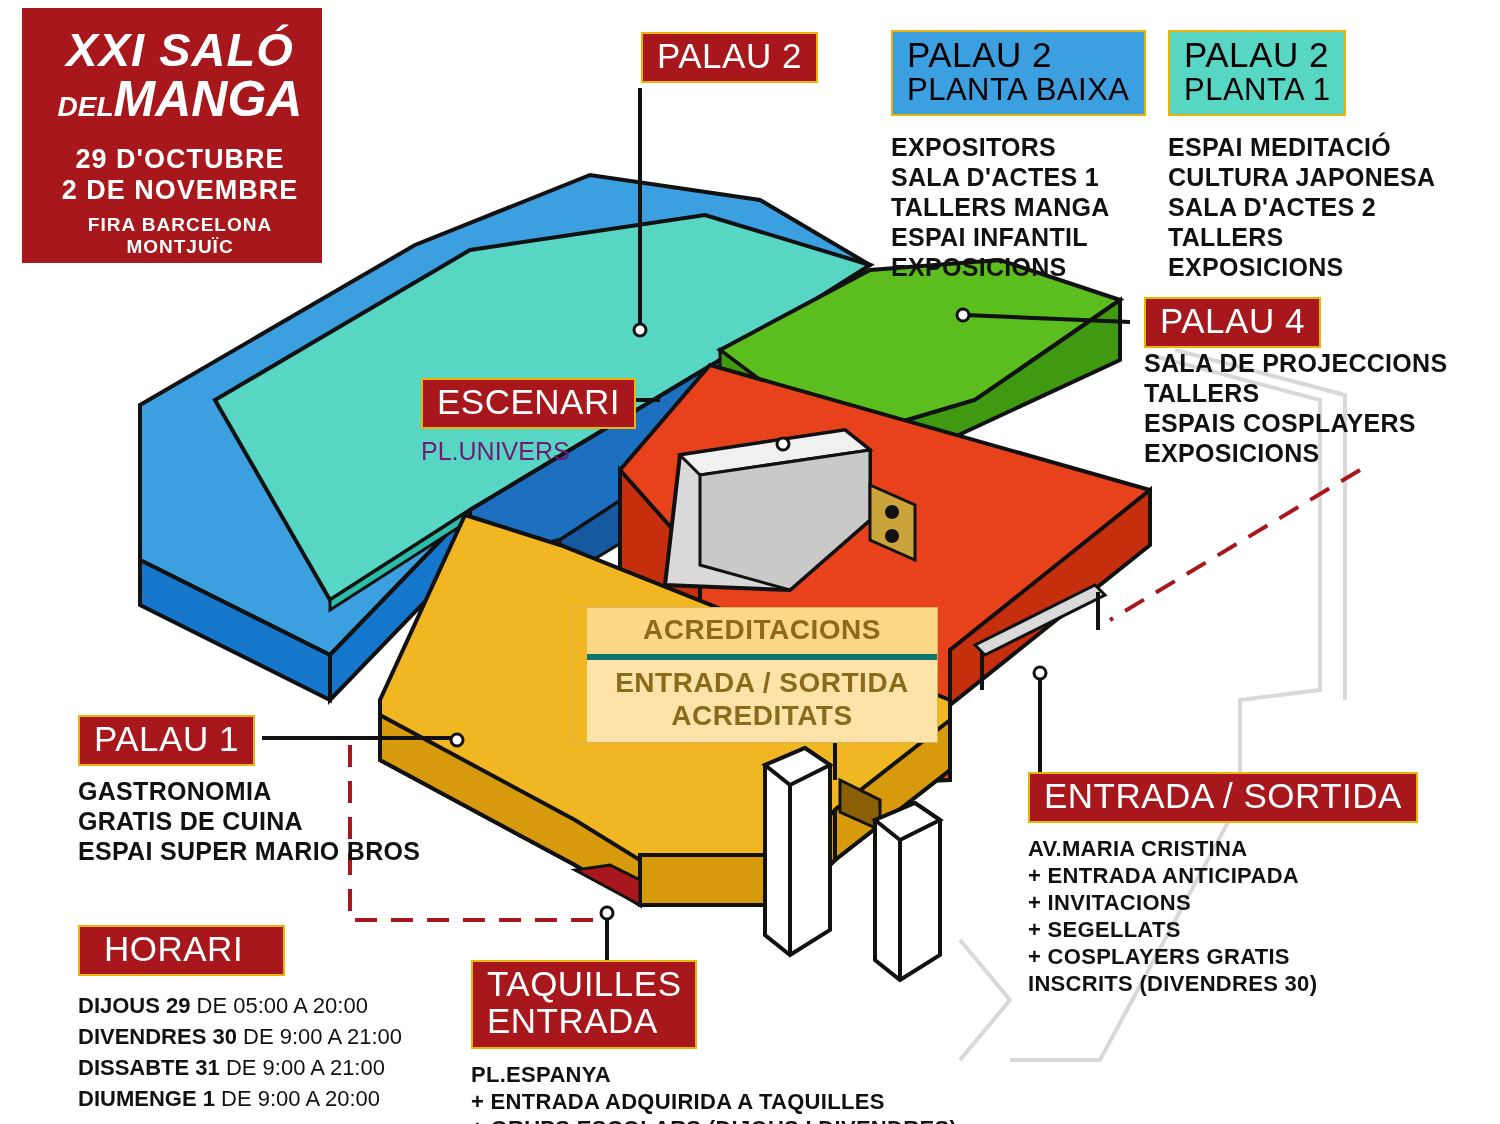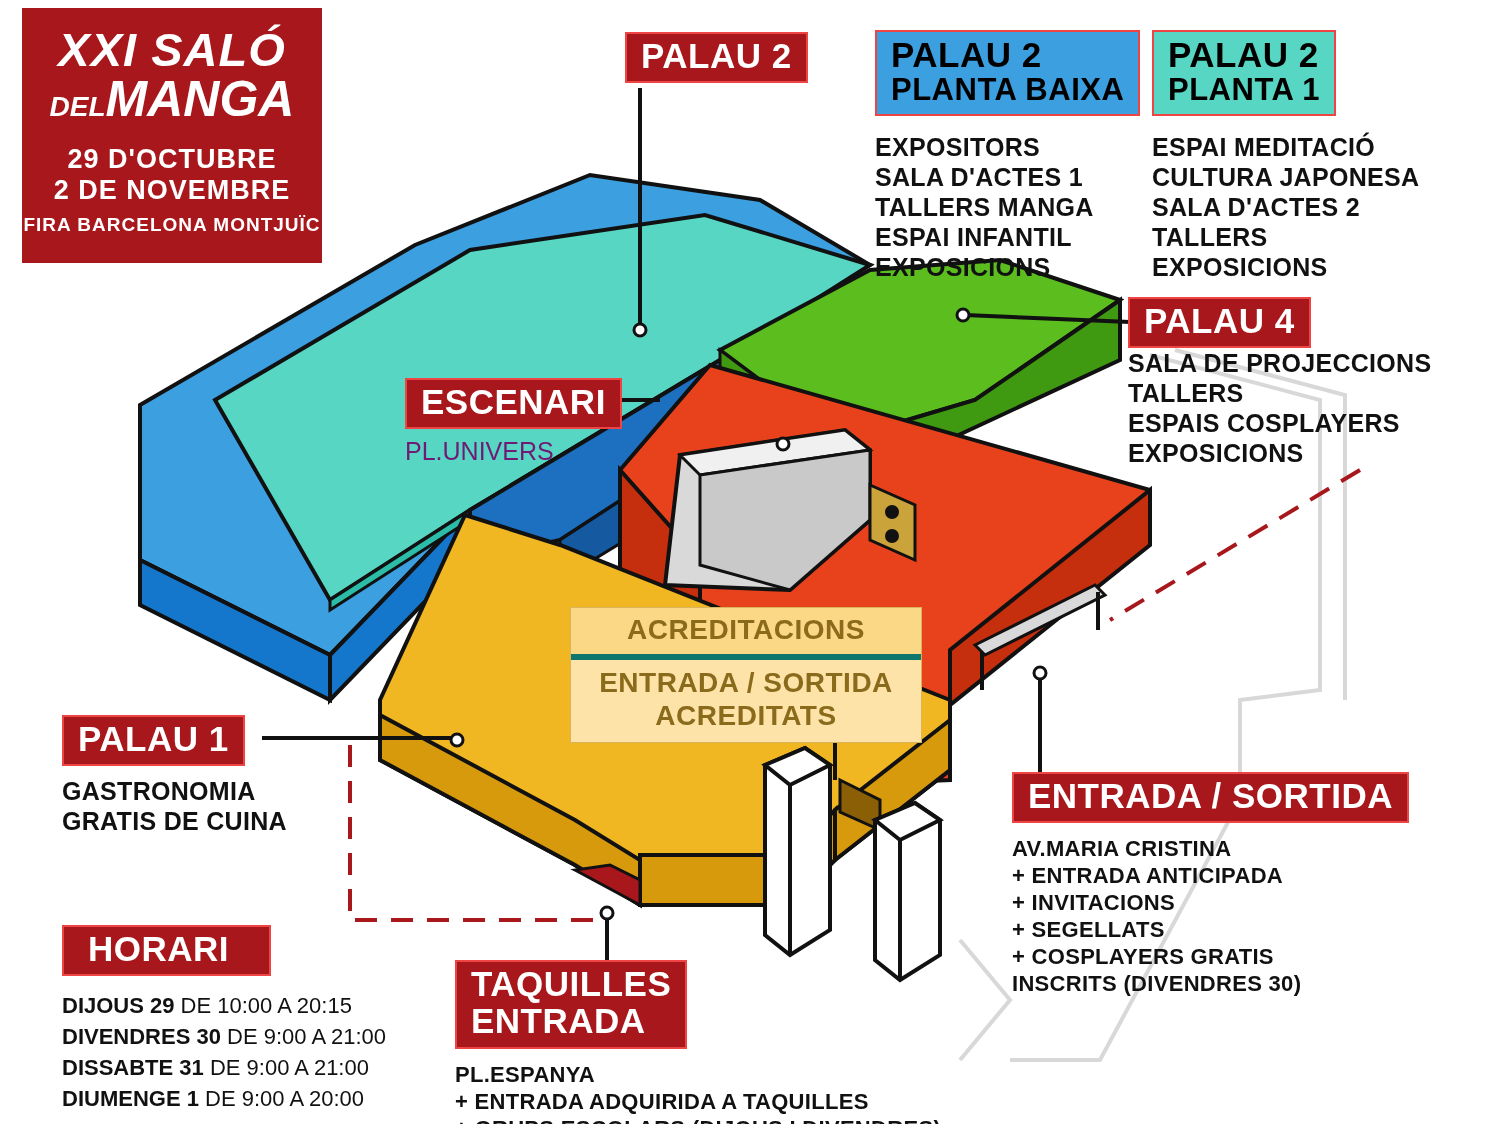--- a/index.html
+++ b/index.html
@@ -8,21 +8,21 @@
     background: #ffffff;
   }
   #stage {
     position: relative;
     width: 1500px;
     height: 1124px;
     background: #ffffff;
     overflow: hidden;
     font-family: "Liberation Sans", sans-serif;
   }
-  .abs { position: absolute; }
+  .abs { position: absolute; padding-left: 16px; }
 
   
   .logo-box {
     left: 22px; top: 8px; width: 300px; height: 255px;
     background: #a8171b;
     color: #ffffff;
     text-align: center;
     box-sizing: border-box;
     padding-top: 18px;
   }
@@ -43,24 +43,24 @@
   }
   .logo-venue {
     margin-top: 8px;
     font-size: 19px; font-weight: bold; letter-spacing: 1px;
   }
 
   
   .chip {
     display: inline-block;
     box-sizing: border-box;
-    font-weight: bold;
+    font-weight: normal;
     color: #ffffff;
     background: #a8171b;
-    border: 2px solid #ef4444;
+    border: 2px solid #eab308;
     padding: 4px 14px 6px 14px;
     line-height: 1.05;
     white-space: nowrap;
   }
   .chip.blue { background: #3b9fe0; color: #000000; }
   .chip.teal { background: #57d6c3; color: #000000; }
 
   .chip-title { font-size: 35px; letter-spacing: 0.5px; }
   .chip-sub   { font-size: 31px; letter-spacing: 0.5px; display:block; }
 
@@ -266,20 +266,21 @@
       <div>ENTRADA / SORTIDA</div>
       <div>ACREDITATS</div>
     </div>
   </div>
 
   <div class="abs" style="left:62px; top:715px;">
     <div class="chip chip-title">PALAU 1</div>
     <div class="info-list" style="margin-top:10px;">
       <span class="li">GASTRONOMIA</span>
       <span class="li">GRATIS DE CUINA</span>
+      <span class="li">ESPAI SUPER MARIO BROS</span>
     </div>
   </div>
 
   <div class="abs" style="left:1012px; top:772px;">
     <div class="chip chip-title">ENTRADA / SORTIDA</div>
     <div class="info-list small" style="margin-top:12px;">
       <span class="li">AV.MARIA CRISTINA</span>
       <span class="li">+ ENTRADA ANTICIPADA</span>
       <span class="li">+ INVITACIONS</span>
       <span class="li">+ SEGELLATS</span>
@@ -296,20 +297,20 @@
     <div class="info-list small" style="margin-top:12px;">
       <span class="li">PL.ESPANYA</span>
       <span class="li">+ ENTRADA ADQUIRIDA A TAQUILLES</span>
       <span class="li">+ GRUPS ESCOLARS (DIJOUS I DIVENDRES)</span>
     </div>
   </div>
 
   <div class="abs" style="left:62px; top:925px;">
     <div class="chip chip-title" style="padding:4px 40px 6px 24px;">HORARI</div>
     <div class="horari-list" style="margin-top:14px;">
-      <span class="li"><b>DIJOUS 29</b><span> DE 10:00 A 20:15</span></span>
+      <span class="li"><b>DIJOUS 29</b><span> DE 05:00 A 20:00</span></span>
       <span class="li"><b>DIVENDRES 30</b><span> DE 9:00 A 21:00</span></span>
       <span class="li"><b>DISSABTE 31</b><span> DE 9:00 A 21:00</span></span>
       <span class="li"><b>DIUMENGE 1</b><span> DE 9:00 A 20:00</span></span>
     </div>
   </div>
 
 </div>
 
 </body></html>

